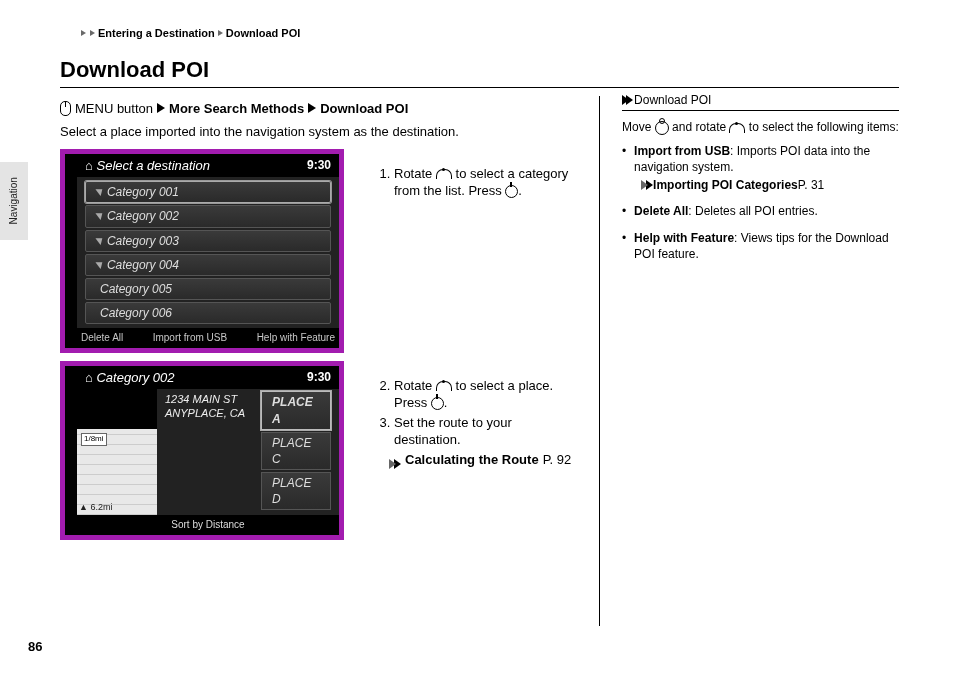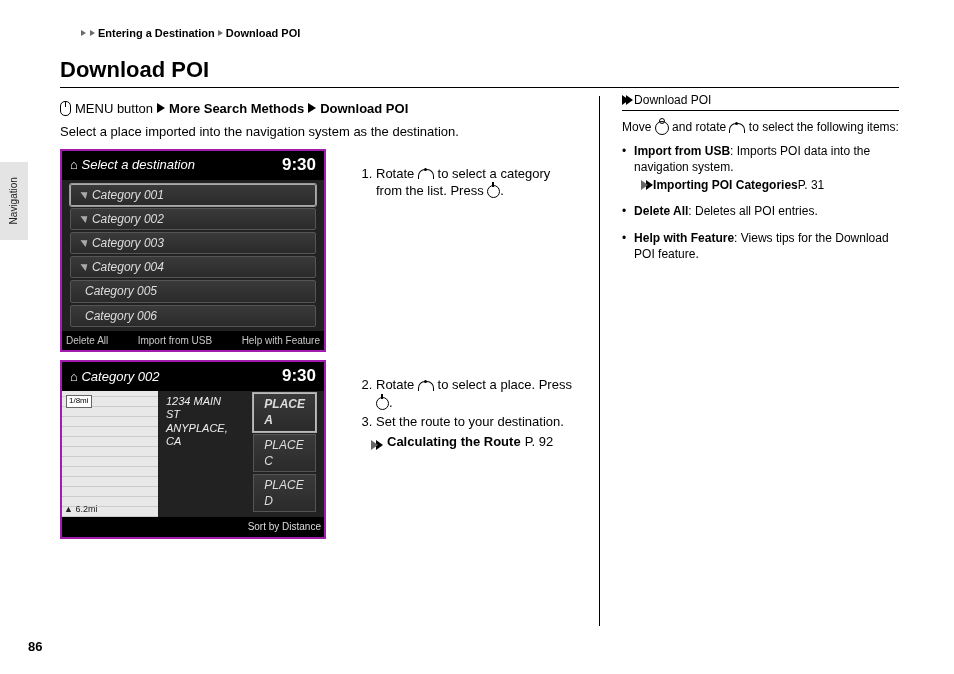--- a/index.html
+++ b/index.html
@@ -74,54 +74,54 @@
   }
   .tri {
     display: inline-block;
     border-left: 8px solid #000;
     border-top: 5px solid transparent;
     border-bottom: 5px solid transparent;
   }
   .bold { font-weight: 700; }
   .intro { margin-bottom: 8px; }
   .row { display: flex; gap: 18px; margin-bottom: 8px; }
-  .screenshot { width: 262px; flex-shrink: 0; border: 2px solid #a21caf; background:#000; }
+  .screenshot { width: 262px; flex-shrink: 0; border: 5px solid #a21caf; background:#000;padding-left:12px; }
   .steps { flex: 1; font-size: 13px; }
   .steps ol { margin: 16px; padding-left: 16px; }
   .steps li { margin-bottom: 2px; }
   .link-ref { display:flex; align-items:flex-end; gap:4px; margin-top:2px;}
   .link-tri {
     display:inline-block; width:0; height:0;
     border-left: 7px solid #000; border-top:5px solid transparent; border-bottom:5px solid transparent;
     position:relative;
   }
   .link-tri::after{
     content:""; position:absolute; left:-12px; top:-5px; width:0;height:0;
     border-left:7px solid #666; border-top:5px solid transparent; border-bottom:5px solid transparent;
   }
   
   .s-hdr{ display:flex; justify-content:space-between; align-items:center; background:#000; color:#fff; padding:3px 8px; font-size:13px; font-style:italic;}
-  .s-hdr .clk{ font-style:normal; font-weight:700; font-size:17px;}
+  .s-hdr .clk{ font-style:normal; font-weight:700; font-size:12px;}
   .s-list{ background:#222; padding:4px 8px 2px 8px;}
   .s-item{ background:linear-gradient(#3a3a3a,#2a2a2a); color:#ddd; border:1px solid #555; border-radius:2px; padding:2px 8px; margin-bottom:2px; font-size:12px; font-style:italic; display:flex; align-items:center; gap:6px;}
   .s-item.sel{ border-color:#aaa; box-shadow:0 0 0 1px #999;}
   .s-dot{ font-size:9px; opacity:.7;}
   .s-foot{ display:flex; background:#000; color:#ddd; font-size:10px; padding:3px 4px; justify-content:space-between;}
   .s-foot span{opacity:.9}
   
   .s2-body{display:flex; height:126px;}
-  .s2-map{ width:96px; background:repeating-linear-gradient(0deg,#ccc,#ccc 1px,#e8e8e8 1px,#e8e8e8 10px), repeating-linear-gradient(90deg,rgba(0,0,0,.2),rgba(0,0,0,.2) 1px,transparent 1px,transparent 10px); position:relative;}
+  .s2-map{ width:80px; background:repeating-linear-gradient(0deg,#ccc,#ccc 1px,#e8e8e8 1px,#e8e8e8 10px), repeating-linear-gradient(90deg,rgba(0,0,0,.2),rgba(0,0,0,.2) 1px,transparent 1px,transparent 10px); position:relative;margin-top:40px;}
   .s2-map .dist{ position:absolute; bottom:2px; left:2px; font-size:9px; color:#222;}
   .s2-map .pin{position:absolute; top:4px; left:4px; background:#fff; font-size:8px; padding:0 2px; border:1px solid #666;}
   .s2-right{ flex:1; background:#222; display:flex; }
   .s2-addr{ color:#eee; font-size:11px; padding:4px 8px; font-style:italic; line-height:1.2;}
   .s2-list{ padding:2px 8px; flex:1;}
   .s2-item{ background:linear-gradient(#3a3a3a,#2a2a2a); color:#ddd; border:1px solid #555; border-radius:0; padding:2px 10px; margin-bottom:2px; font-size:12px; font-style:italic;}
   .s2-item.sel{ border-color:#bbb; box-shadow:0 0 0 1px #aaa; font-weight:600;}
-  .s2-foot{ background:#000; color:#ddd; font-size:10px; text-align:right; padding:3px;}
+  .s2-foot{ background:#000; color:#ddd; font-size:10px; text-align:center; padding:3px;}
   
   .rc-hdr{ display:flex; align-items:center; gap:4px; font-size:12px; border-bottom:1px solid #000; padding-bottom:2px; margin-bottom:8px;}
   .rc-hdr .sq{ display:inline-flex;}
   .sq-tri{ display:inline-block; border-left:7px solid #000; border-top:5px solid transparent; border-bottom:5px solid transparent; margin-right:-3px;}
   .rc-body{ font-size:12px;}
   .rc-body ul{ list-style:none; padding-left:0; margin:8px 0;}
   .rc-body li{ margin-bottom:10px; padding-left:12px; position:relative;}
   .rc-body li::before{ content:"•"; position:absolute; left:0; }
   .sub-ref{ padding-left:12px; font-size:12px; display:flex; align-items:center; gap:0; margin-top:2px;}
   .icon-joy{ display:inline-block; width:12px; height:12px; border:1px solid #000; border-radius:50%; position:relative; vertical-align:middle;}

